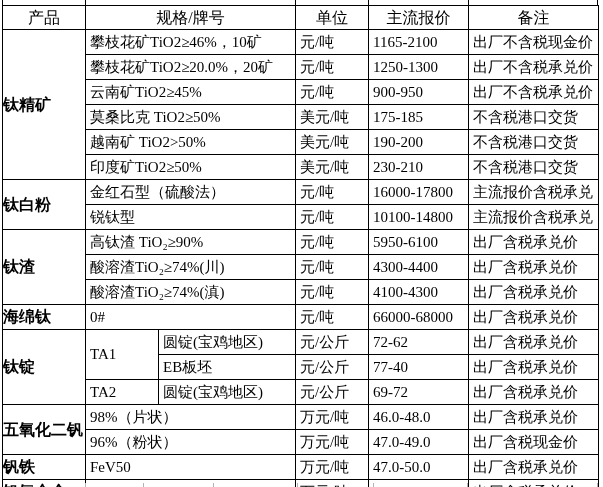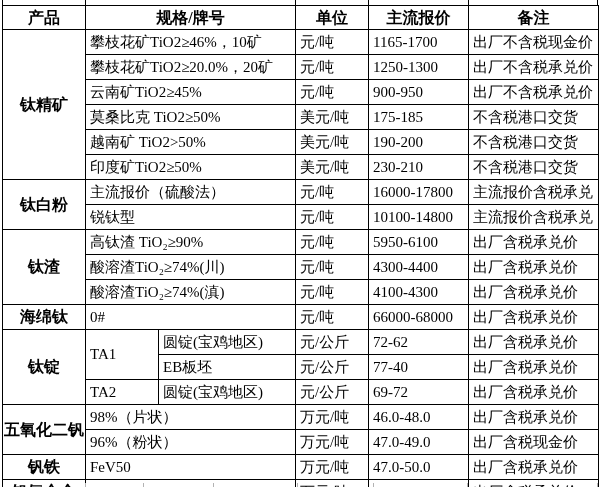--- a/index.html
+++ b/index.html
@@ -30,35 +30,34 @@
   .price-table th, .price-table td {
     border: 1px solid #000000;
     overflow: hidden;
     white-space: nowrap;
     vertical-align: middle;
     line-height: 1;
   }
   .price-table th {
     height: 23px;
     font-size: 16px;
-    font-weight: bold;
+    font-weight: normal;
     text-align: center;
     padding: 0;
   }
   .price-table td {
     height: 24px;
     font-size: 15px;
     font-weight: normal;
     text-align: left;
     padding: 0 0 0 4px;
   }
   .price-table td.prod {
     font-size: 16px;
     font-weight: bold;
-    text-align: center;
     padding: 0;
   }
 </style>
 </head>
 <body>
 
 <div class="screen">
 
   <div class="strip-top">
     <div class="vline" style="left:2px"></div>
@@ -83,21 +82,21 @@
       <th>产品</th>
       <th colspan="2">规格/牌号</th>
       <th>单位</th>
       <th>主流报价</th>
       <th>备注</th>
     </tr>
     <tr>
       <td class="prod" rowspan="6">钛精矿</td>
       <td colspan="2">攀枝花矿TiO2≥46%，10矿</td>
       <td>元/吨</td>
-      <td>1165-1700</td>
+      <td>1165-2100</td>
       <td>出厂不含税现金价</td>
     </tr>
     <tr>
       <td colspan="2">攀枝花矿TiO2≥20.0%，20矿</td>
       <td>元/吨</td>
       <td>1250-1300</td>
       <td>出厂不含税承兑价</td>
     </tr>
     <tr>
       <td colspan="2">云南矿TiO2≥45%</td>
@@ -118,21 +117,21 @@
       <td>不含税港口交货</td>
     </tr>
     <tr>
       <td colspan="2">印度矿TiO2≥50%</td>
       <td>美元/吨</td>
       <td>230-210</td>
       <td>不含税港口交货</td>
     </tr>
     <tr>
       <td class="prod" rowspan="2">钛白粉</td>
-      <td colspan="2">主流报价（硫酸法）</td>
+      <td colspan="2">金红石型（硫酸法）</td>
       <td>元/吨</td>
       <td>16000-17800</td>
       <td>主流报价含税承兑</td>
     </tr>
     <tr>
       <td colspan="2">锐钛型</td>
       <td>元/吨</td>
       <td>10100-14800</td>
       <td>主流报价含税承兑</td>
     </tr>

